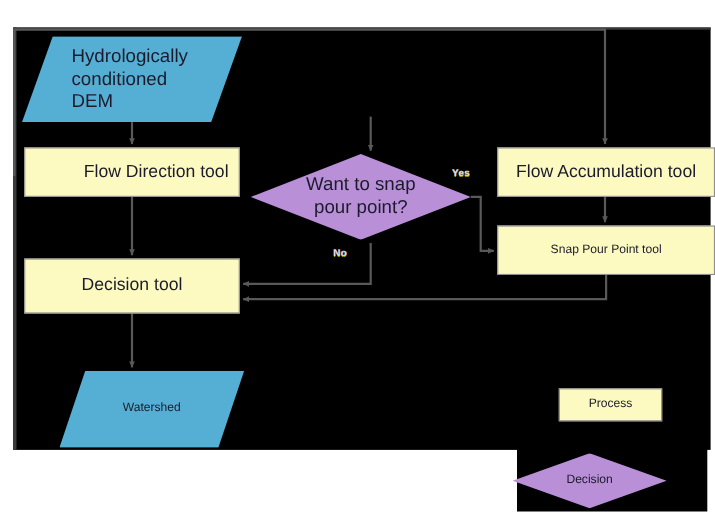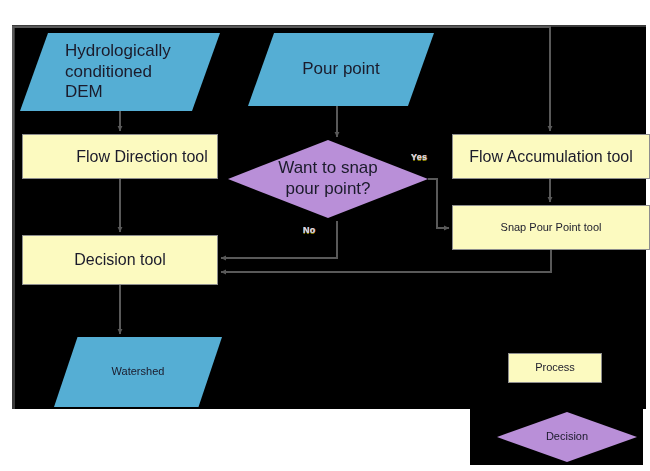--- a/index.html
+++ b/index.html
@@ -45,21 +45,21 @@
               letter-spacing:.3px;color:#d8d8e8;
               text-shadow:0.6px 0 0 rgba(255,90,0,.75),
                          -0.6px 0 0 rgba(0,150,255,.75),
                           0 .6px 0 rgba(255,240,0,.6);}
   #lbl-yes{left:411px;top:152px;}
   #lbl-no {left:303px;top:225px;}
 
   
   #lg-data   {left:506px;top:310px;width:100px;height:18px;font-size:11px;}
   #lg-process{left:508px;top:353px;width:94px; height:30px;font-size:11px;}
-  #lg-decision{left:497px;top:412px;width:140px;height:50px;font-size:11px;}
+  #lg-decision{left:466px;top:412px;width:140px;height:50px;font-size:11px;}
 </style>
 </head>
 <body>
 
 <div id="canvas">
 
   <div class="panel" id="panel-main"></div>
   <div class="panel" id="panel-legend"></div>
 
   <svg id="wires" viewBox="0 0 650 471" xmlns="http://www.w3.org/2000/svg">
@@ -87,23 +87,20 @@
       <path d="M337,221 L337,258 L221,258"></path>
 
       <path d="M551,250 L551,272 L221,272"></path>
     </g>
   </svg>
 
   <div class="node data-shape" id="n-dem">
     <span class="lbl">Hydrologically conditioned DEM</span>
   </div>
 
-  <div class="node data-shape" id="n-pour">
-    <span class="lbl">Pour point</span>
-  </div>
 
   <div class="node process-shape" id="n-flowdir">
     <span class="lbl">Flow Direction tool</span>
   </div>
 
   <div class="node process-shape" id="n-flowacc">
     <span class="lbl">Flow Accumulation tool</span>
   </div>
 
   <div class="node decision-shape" id="n-decision">

